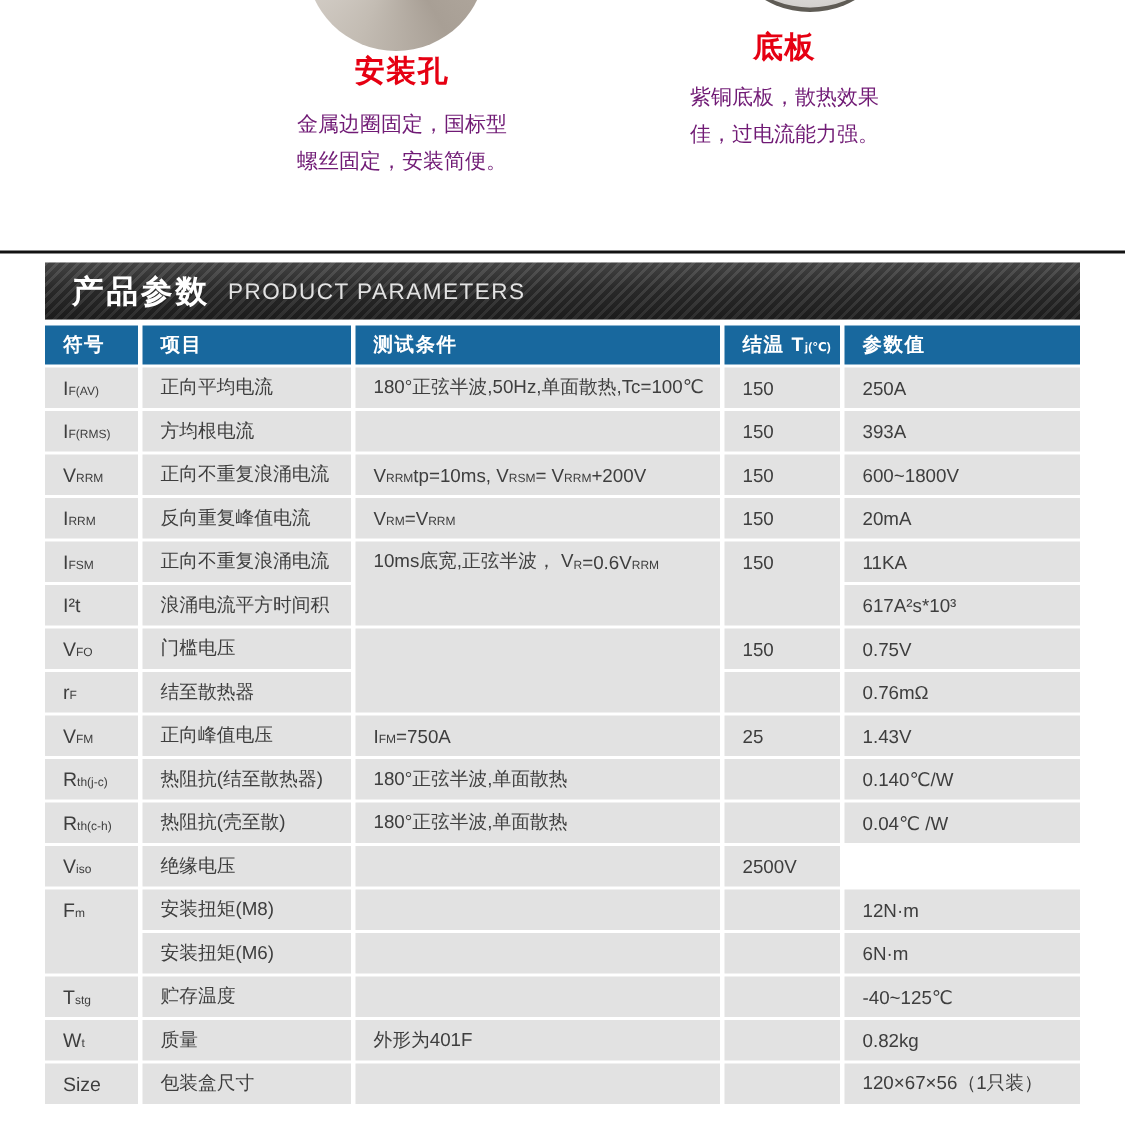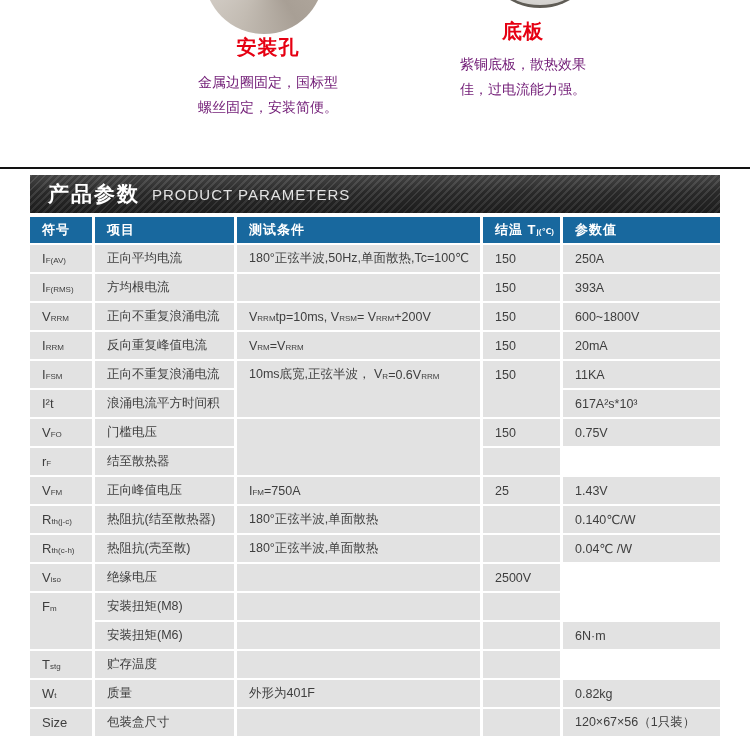--- a/index.html
+++ b/index.html
@@ -140,20 +140,21 @@
           <div class="td item">门槛电压</div>
           <div class="td test"></div>
           <div class="td temp">150</div>
           <div class="td val">0.75V</div>
         </div>
         <div class="tr">
           <div class="td sym">r<sub>F</sub></div>
           <div class="td item">结至散热器</div>
           <div class="td test merge-up"></div>
           <div class="td temp"></div>
+          <div class="td val">0.76mΩ</div>
         </div>
         <div class="tr">
           <div class="td sym">V<sub>FM</sub></div>
           <div class="td item">正向峰值电压</div>
           <div class="td test">I<sub>FM</sub>=750A</div>
           <div class="td temp">25</div>
           <div class="td val">1.43V</div>
         </div>
         <div class="tr">
           <div class="td sym">R<sub>th(j-c)</sub></div>
@@ -173,33 +174,35 @@
           <div class="td sym">V<sub>iso</sub></div>
           <div class="td item">绝缘电压</div>
           <div class="td temp"></div>
           <div class="td val">2500V</div>
         </div>
         <div class="tr">
           <div class="td sym">F<sub>m</sub></div>
           <div class="td item">安装扭矩(M8)</div>
           <div class="td test"></div>
           <div class="td temp"></div>
+          <div class="td val">12N·m</div>
         </div>
         <div class="tr">
           <div class="td sym merge-up"></div>
           <div class="td item">安装扭矩(M6)</div>
           <div class="td test"></div>
           <div class="td temp"></div>
           <div class="td val">6N·m</div>
         </div>
         <div class="tr">
           <div class="td sym">T<sub>stg</sub></div>
           <div class="td item">贮存温度</div>
           <div class="td test"></div>
           <div class="td temp"></div>
+          <div class="td val">-40~125℃</div>
         </div>
         <div class="tr">
           <div class="td sym">W<sub>t</sub></div>
           <div class="td item">质量</div>
           <div class="td test">外形为401F</div>
           <div class="td temp"></div>
           <div class="td val">0.82kg</div>
         </div>
         <div class="tr">
           <div class="td sym">Size</div>

